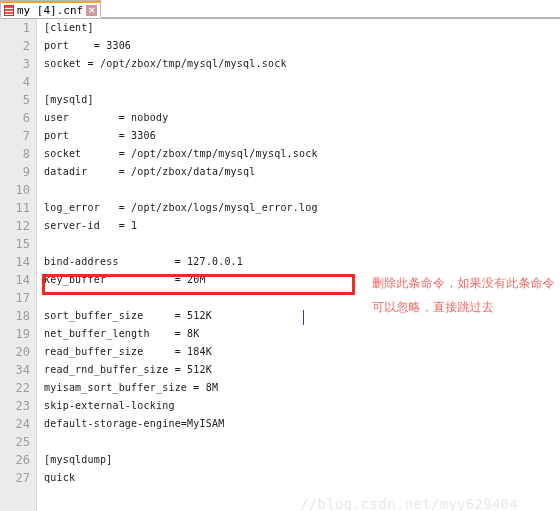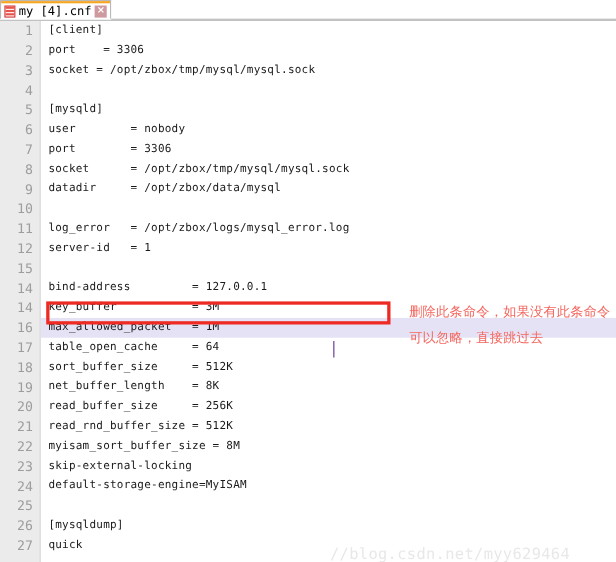--- a/index.html
+++ b/index.html
@@ -253,27 +253,26 @@
         <div class="line"><span class="ln-num">5</span><span class="ln-text">[mysqld]</span></div>
         <div class="line"><span class="ln-num">6</span><span class="ln-text">user        = nobody</span></div>
         <div class="line"><span class="ln-num">7</span><span class="ln-text">port        = 3306</span></div>
         <div class="line"><span class="ln-num">8</span><span class="ln-text">socket      = /opt/zbox/tmp/mysql/mysql.sock</span></div>
         <div class="line"><span class="ln-num">9</span><span class="ln-text">datadir     = /opt/zbox/data/mysql</span></div>
         <div class="line"><span class="ln-num">10</span></div>
         <div class="line"><span class="ln-num">11</span><span class="ln-text">log_error   = /opt/zbox/logs/mysql_error.log</span></div>
         <div class="line"><span class="ln-num">12</span><span class="ln-text">server-id   = 1</span></div>
         <div class="line"><span class="ln-num">15</span><span class="ln-text"></span></div>
         <div class="line"><span class="ln-num">14</span><span class="ln-text">bind-address         = 127.0.0.1</span></div>
-        <div class="line"><span class="ln-num">14</span><span class="ln-text">key_buffer           = 3M</span></div>
-        <div class="line cur"><div class="hl"></div><span class="ln-num">16</span><span class="ln-text">max_allowed_packet   = 1M</span></div>
-        <div class="line"><span class="ln-num">17</span><span class="ln-text">table_open_cache     = 64</span></div>
+        <div class="line"><span class="ln-num">14</span><span class="ln-text">key_buffer           = 20M</span></div>
+        <div class="line"><span class="ln-num">17</span></div>
         <div class="line"><span class="ln-num">18</span><span class="ln-text">sort_buffer_size     = 512K</span></div>
         <div class="line"><span class="ln-num">19</span><span class="ln-text">net_buffer_length    = 8K</span></div>
-        <div class="line"><span class="ln-num">20</span><span class="ln-text">read_buffer_size     = 256K</span></div>
-        <div class="line"><span class="ln-num">21</span><span class="ln-text">read_rnd_buffer_size = 512K</span></div>
+        <div class="line"><span class="ln-num">20</span><span class="ln-text">read_buffer_size     = 184K</span></div>
+        <div class="line"><span class="ln-num">34</span><span class="ln-text">read_rnd_buffer_size = 512K</span></div>
         <div class="line"><span class="ln-num">22</span><span class="ln-text">myisam_sort_buffer_size = 8M</span></div>
         <div class="line"><span class="ln-num">23</span><span class="ln-text">skip-external-locking</span></div>
         <div class="line"><span class="ln-num">24</span><span class="ln-text">default-storage-engine=MyISAM</span></div>
         <div class="line"><span class="ln-num">25</span><span class="ln-text"></span></div>
         <div class="line"><span class="ln-num">26</span><span class="ln-text">[mysqldump]</span></div>
         <div class="line"><span class="ln-num">27</span><span class="ln-text">quick</span></div>
       </div>
 
     <div class="redbox"></div>
     <div class="caret"></div>

